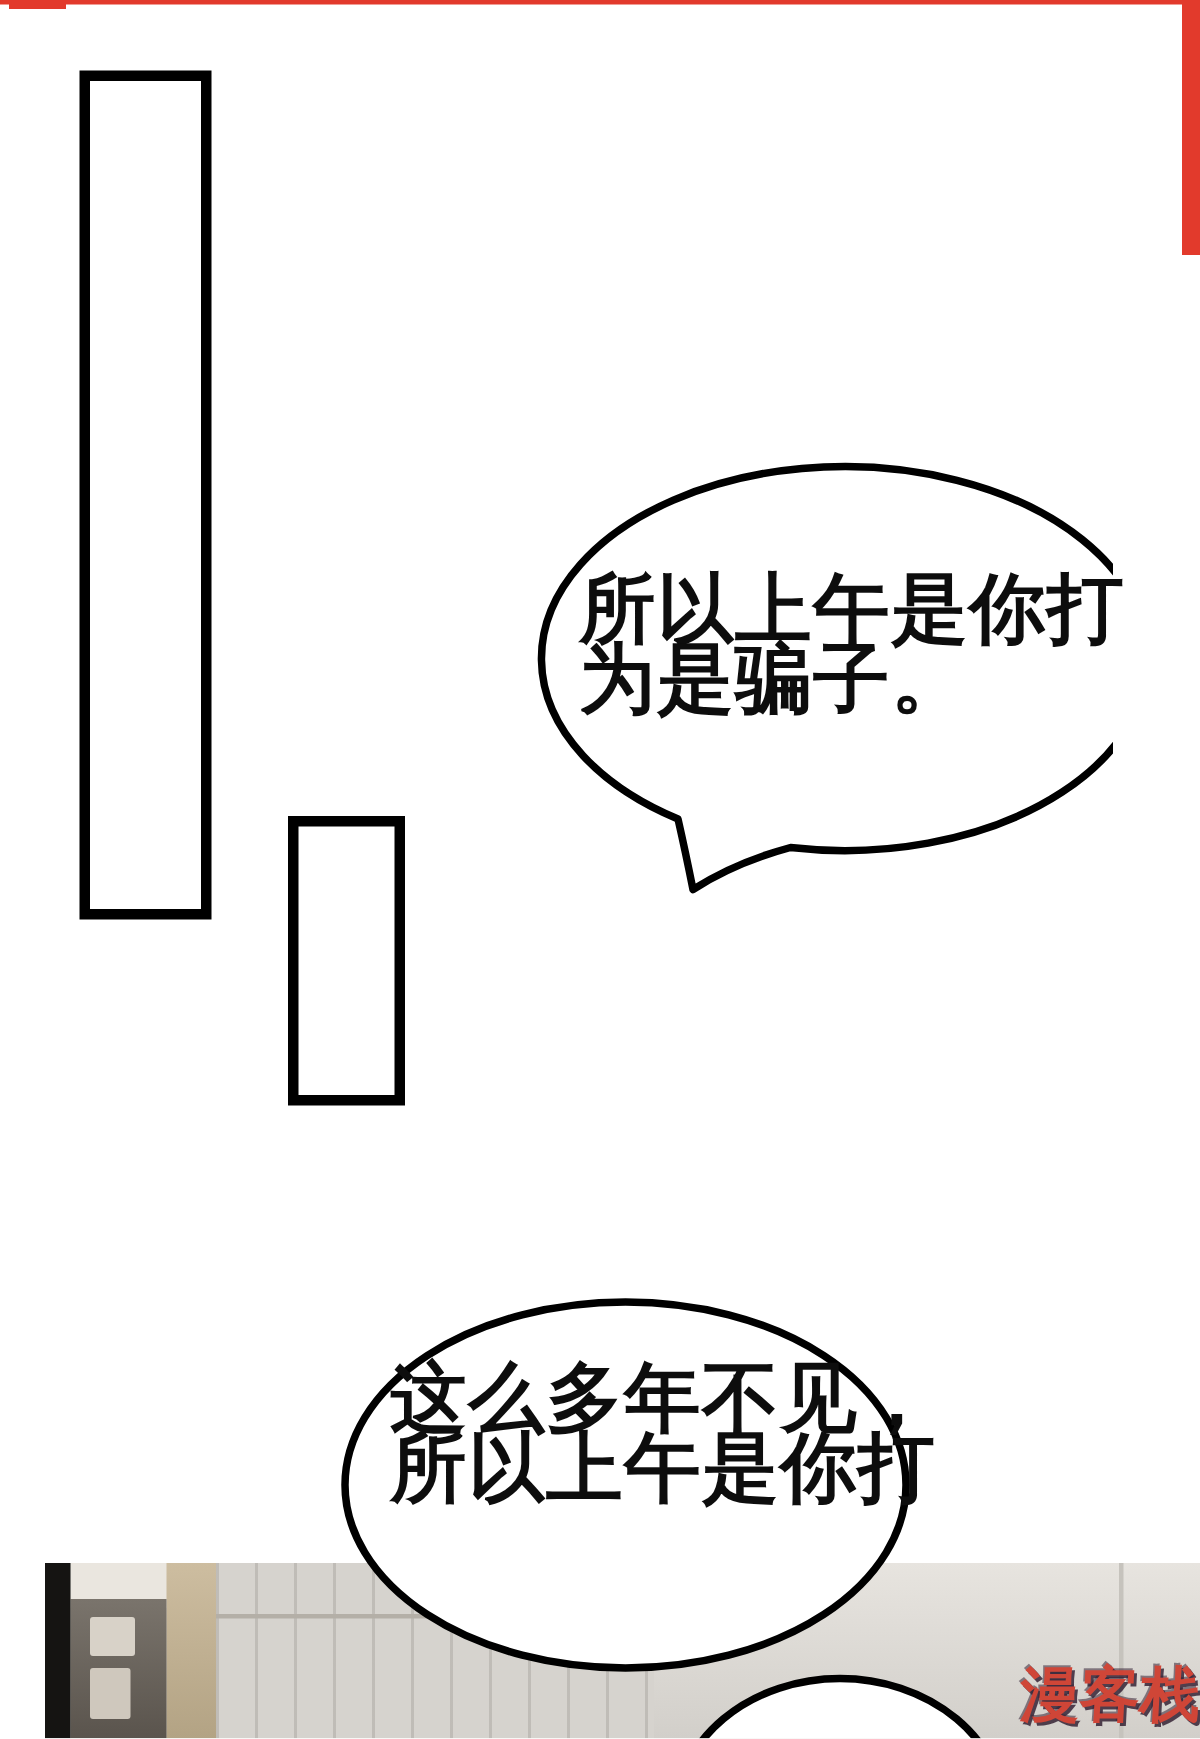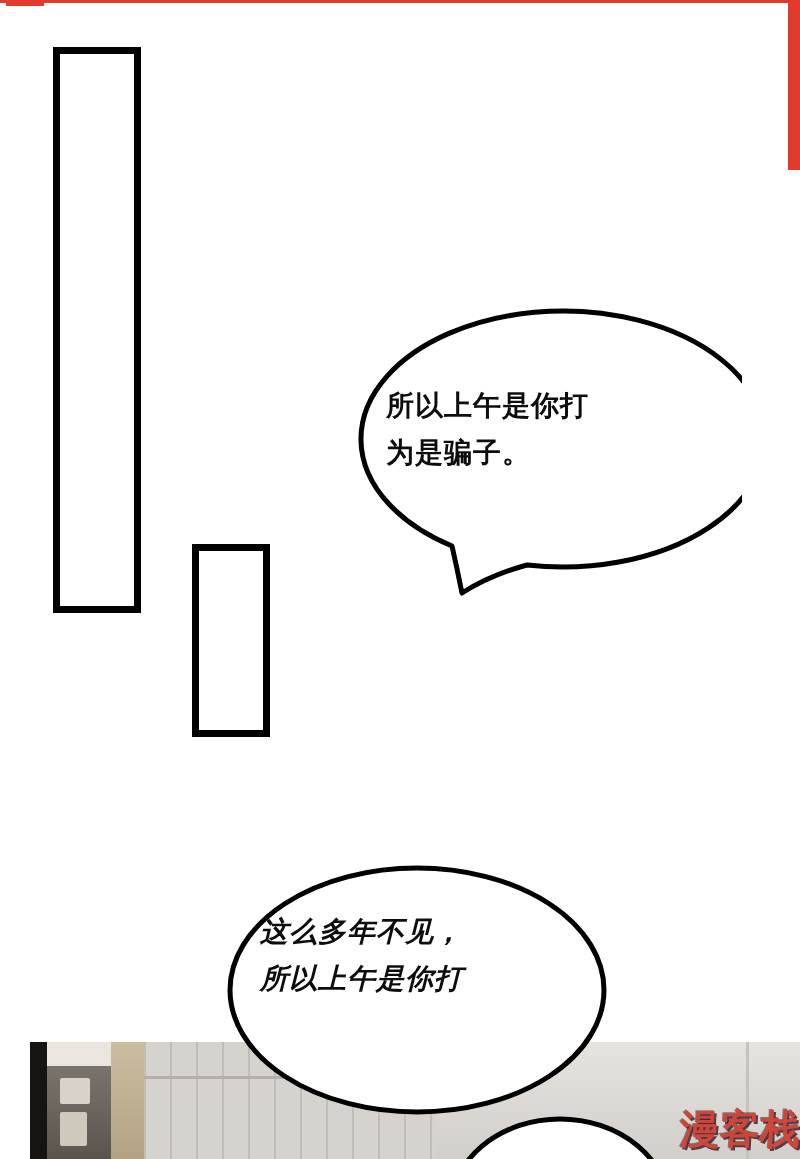--- a/index.html
+++ b/index.html
@@ -32,25 +32,25 @@
   .ph-doorline{position:absolute;left:114px;top:34px;width:292px;height:3px;background:#b4afa7;}
   .ph-right{position:absolute;left:406px;top:0;width:364px;height:100%;background:linear-gradient(180deg,#e7e4df,#d2cfca);}
   .ph-rightline{position:absolute;left:716px;top:0;width:3px;height:100%;background:#c6c3bd;}
 
   
   .bubble-svg{position:absolute;}
   .b1{left:322px;top:303px;}
   .b2{left:222px;top:862px;}
   .b3{left:448px;top:1113px;}
   .bubble-text{
-    position:absolute;color:#0d0d0d;font-weight:700;font-size:28px;
+    position:absolute;color:#0d0d0d;font-weight:700;font-size:51px;
     line-height:47px;letter-spacing:1px;white-space:nowrap;
   }
   .bt1{left:386px;top:382px;}
-  .bt2{left:260px;top:908px;font-style:italic;}
+  .bt2{left:260px;top:908px;}
 
   
   .watermark{
     position:absolute;left:680px;top:1102px;font-size:40px;font-weight:800;
     color:#cf3a2b;letter-spacing:0;transform:skewX(-3deg);
     text-shadow:2px 2px 0 rgba(40,20,40,.85),-1px -1px 0 rgba(40,20,40,.55);
     opacity:.92;
   }
 </style>
 </head>

